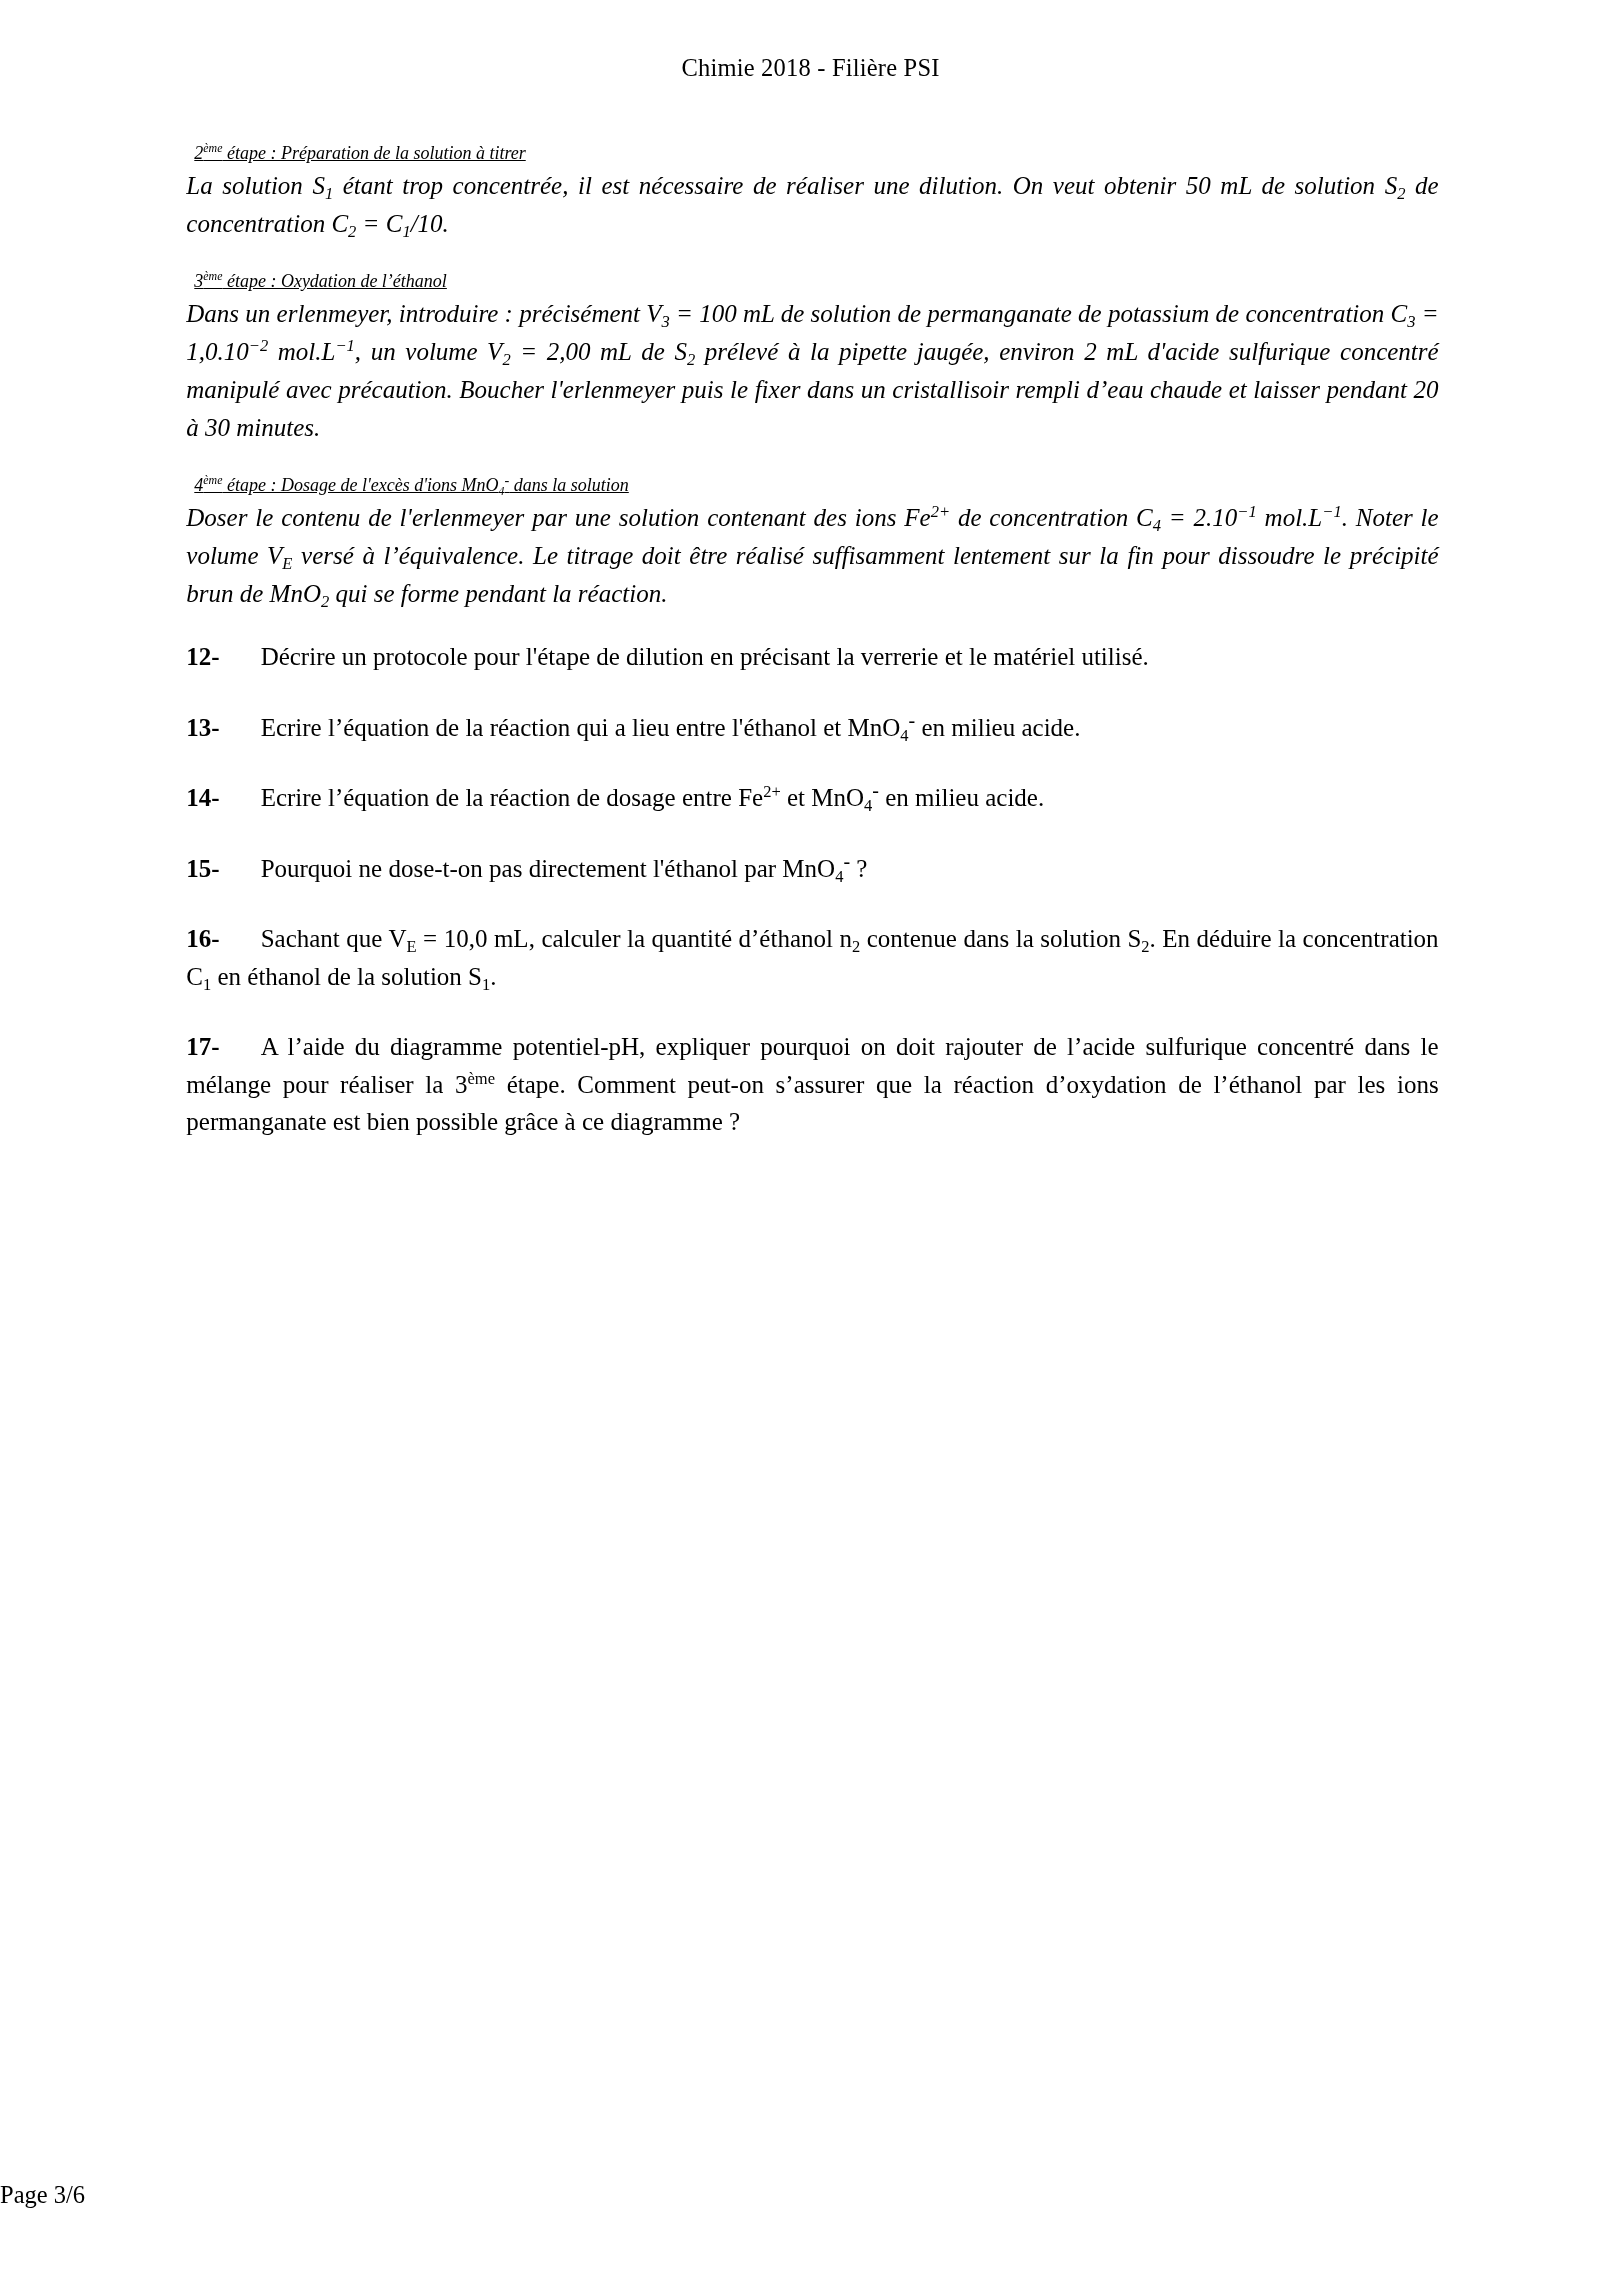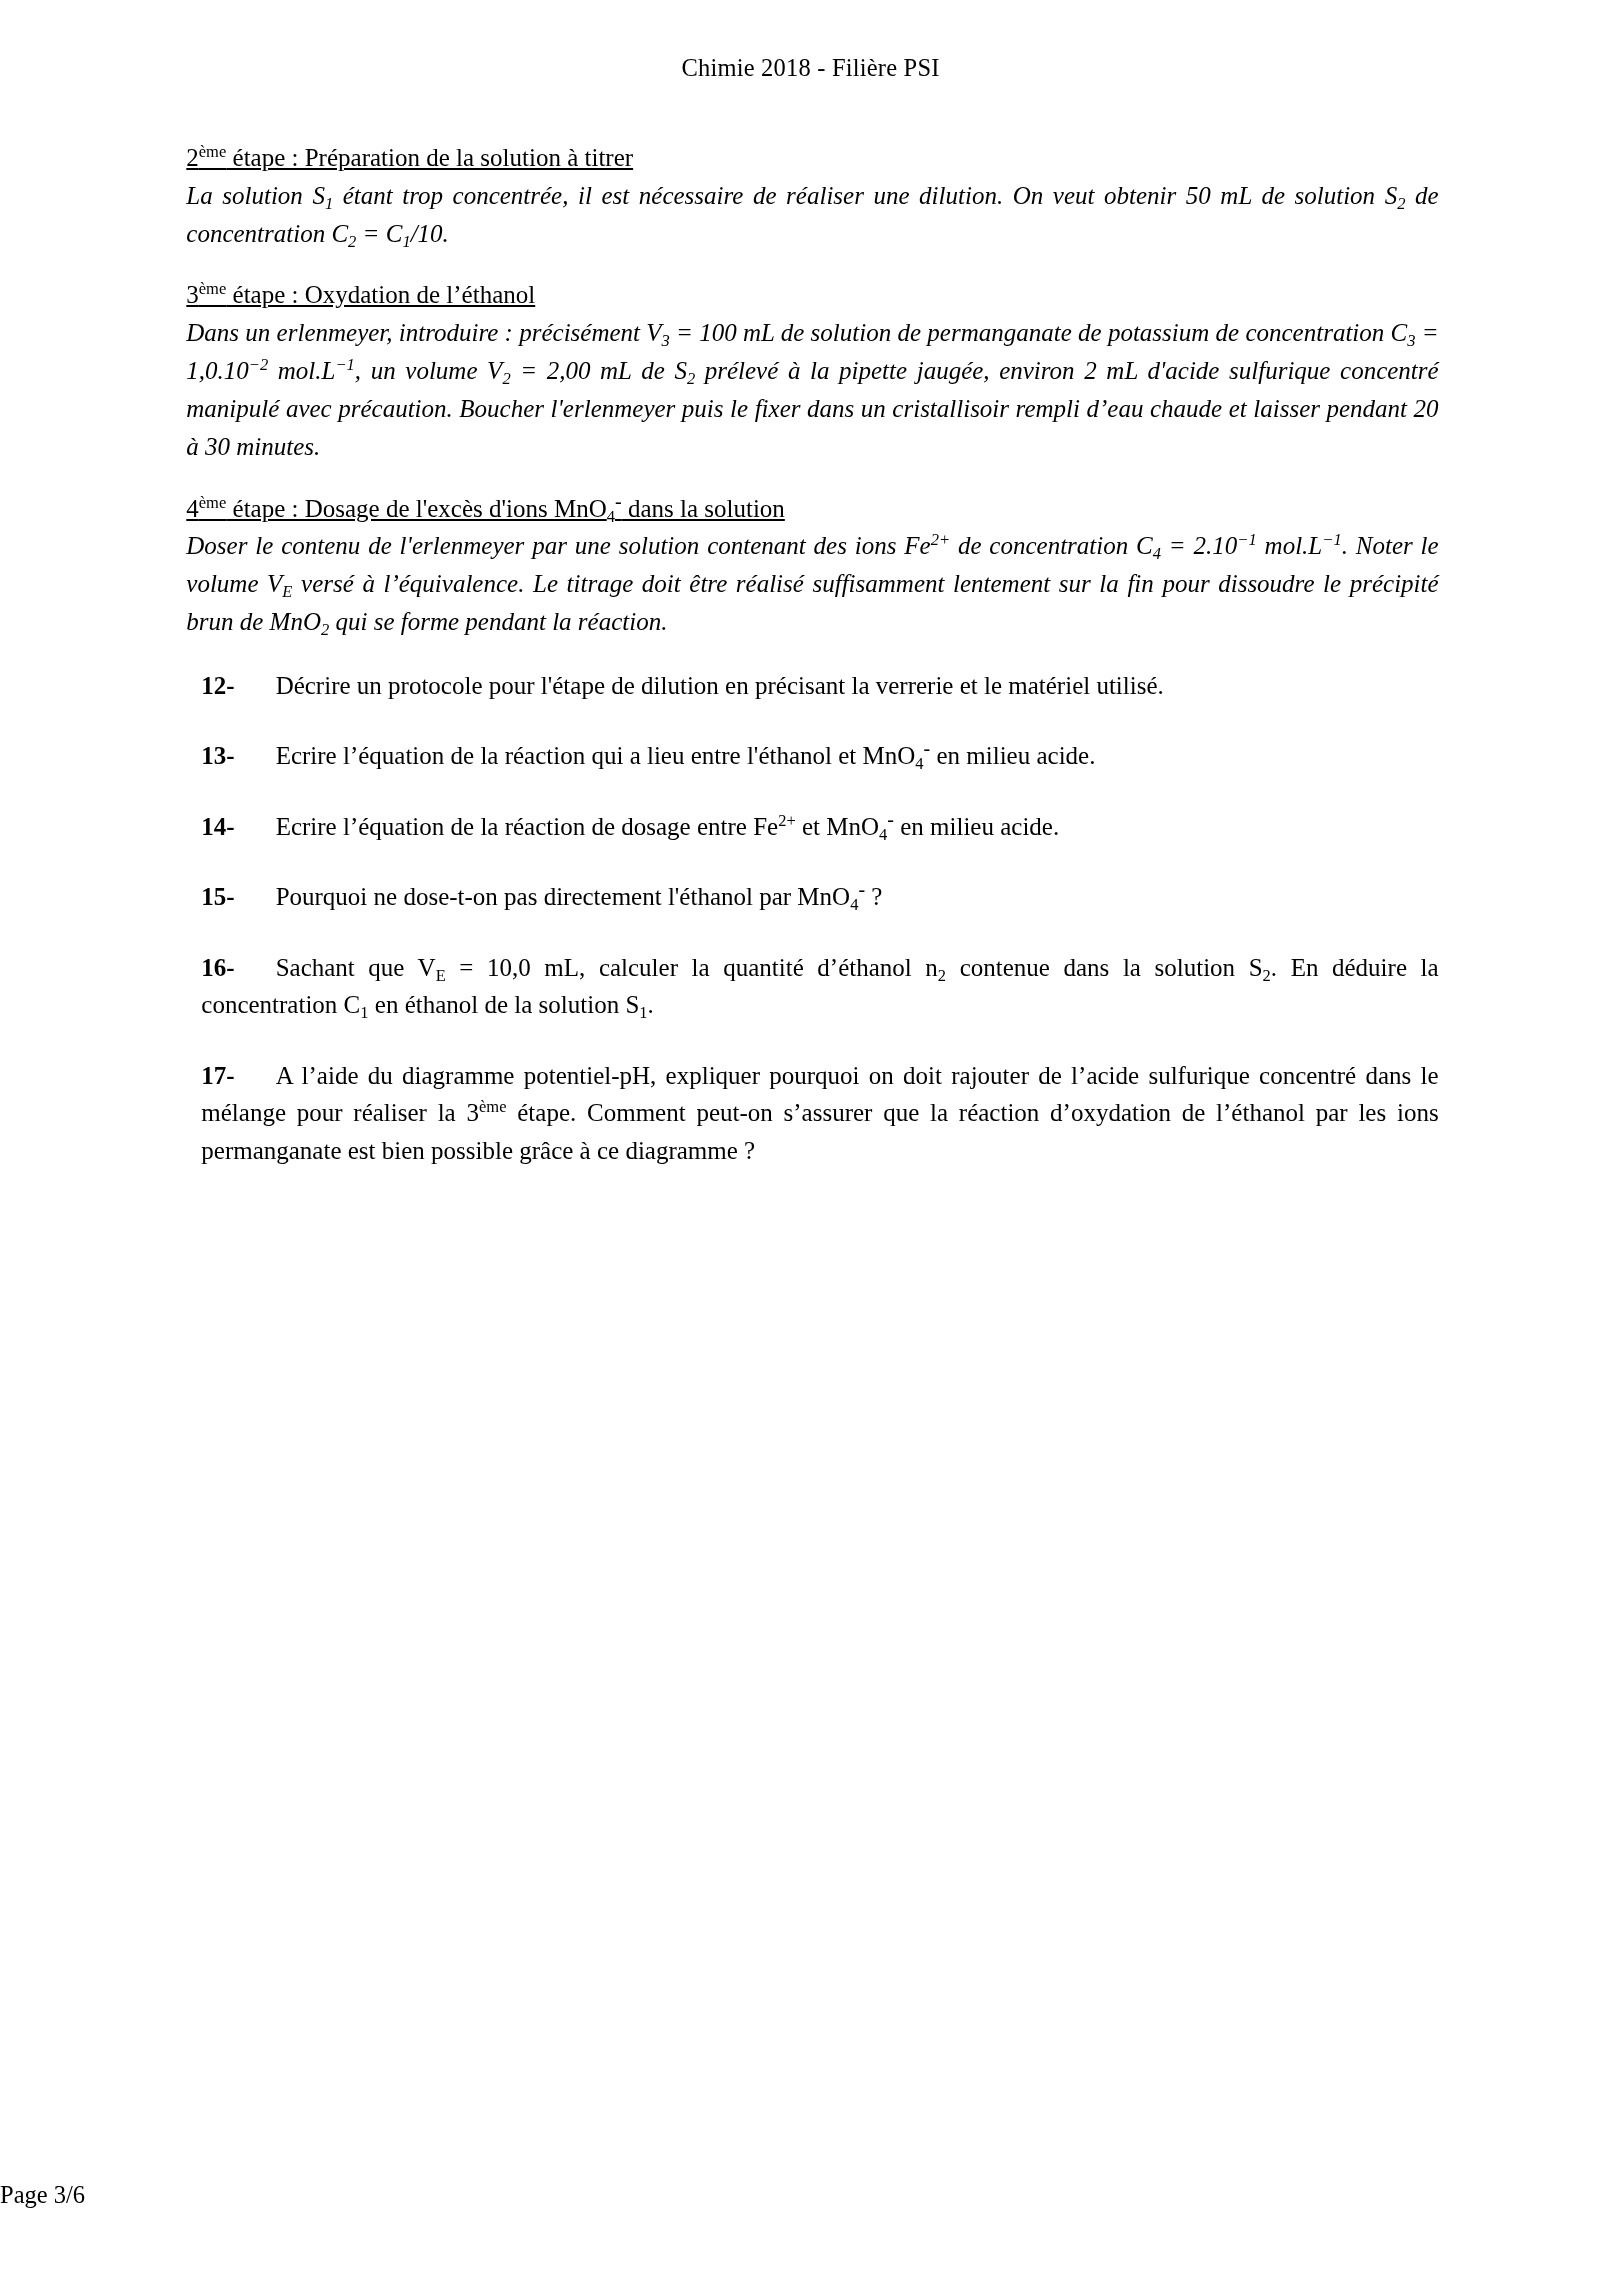--- a/index.html
+++ b/index.html
@@ -29,37 +29,38 @@
   }
   .content {
     margin: 0 auto;
     width: 1264px;
     padding-left: 7.8px;
     padding-right: 3.9px;
     box-sizing: border-box;
     margin-top: 59px;
   }
   .step-title {
-    font-size: 25px;
+    font-style: italic;
+    font-size: 18px;
     text-decoration: underline;
-    margin: 0 0 2px 0;
+    margin: 0 0 2px 8px;
     line-height: 1.35;
   }
   .step-body {
     font-style: italic;
     font-size: 25px;
     line-height: 1.52;
     text-align: justify;
     margin: 0 0 25.5px 0;
   }
   .q {
     font-size: 25px;
     line-height: 1.5;
     text-align: justify;
-    margin: 0 0 33px 15px;
+    margin: 0 0 33px 0;
   }
   .q .num {
     font-weight: bold;
   }
   .q .gap {
     display: inline-block;
     width: 41px;
   }
   sub {
     font-size: 0.66em;

